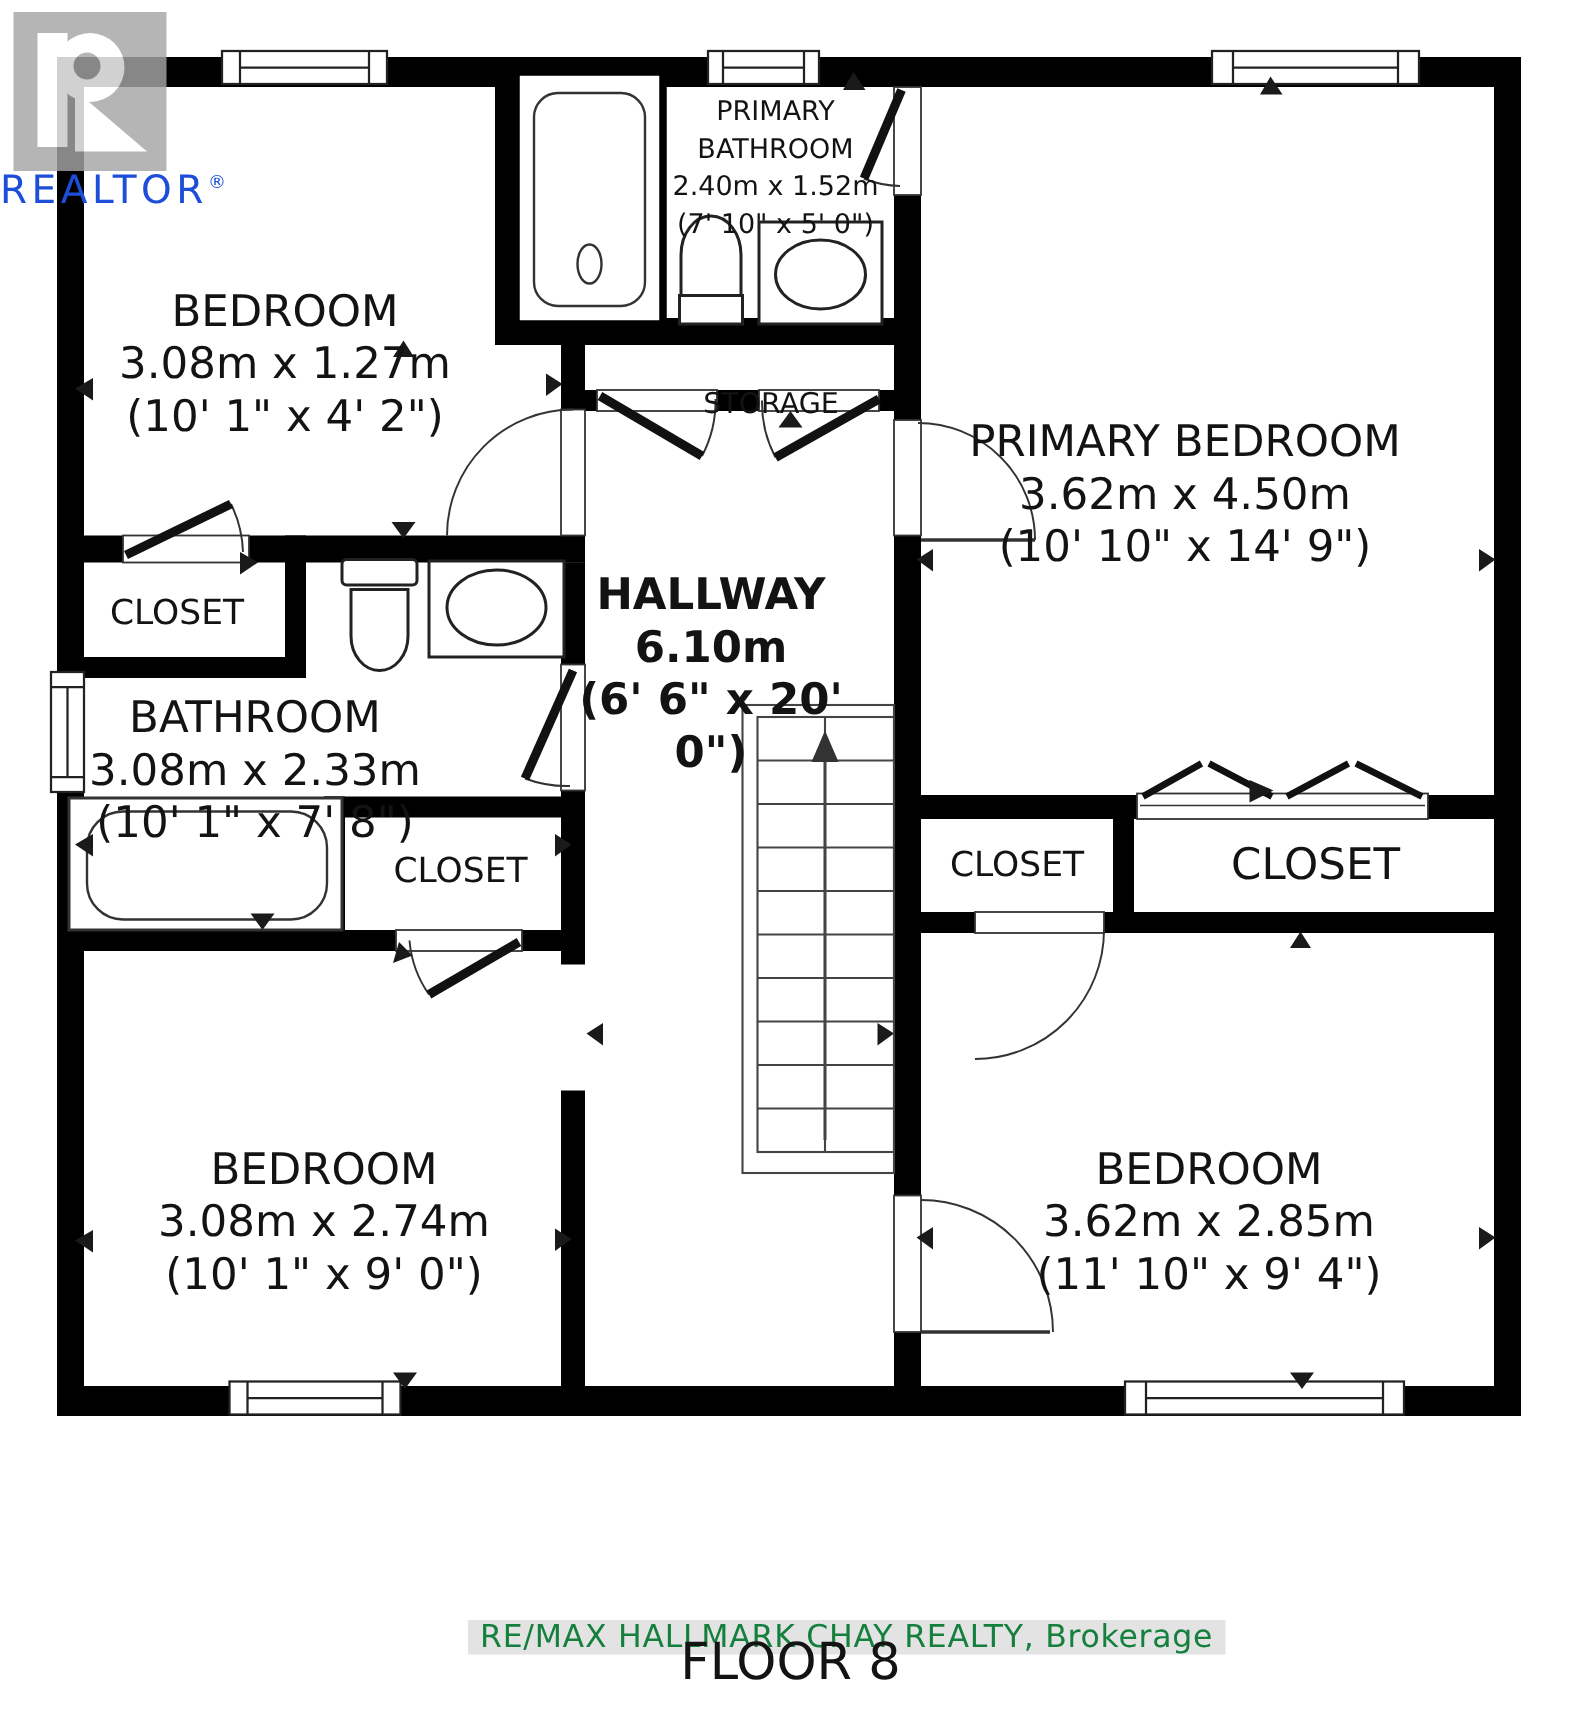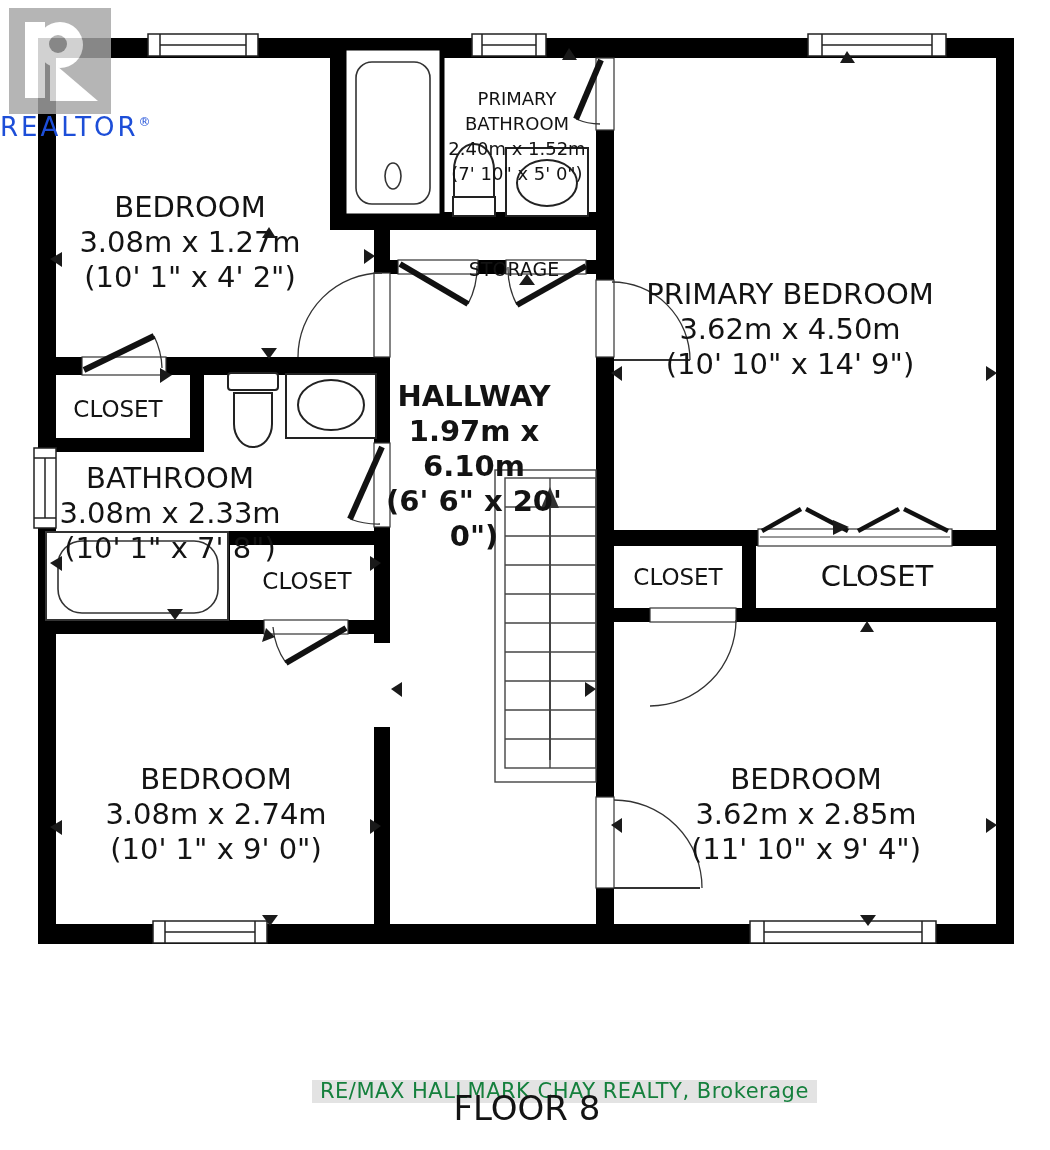--- a/index.html
+++ b/index.html
@@ -2,21 +2,21 @@
 <html><head>
 <meta charset="utf-8">
 <style>
   html,body{margin:0;padding:0;background:#fff;}
   .plan{position:relative;width:1050px;height:1150px;background:#ffffff;overflow:hidden;
         font-family:"DejaVu Sans","Liberation Sans",sans-serif;color:#111;}
   .plan svg{position:absolute;left:0;top:0;}
   .lbl{position:absolute;text-align:center;transform:translateX(-50%);white-space:nowrap;color:#131313;}
   .lbl .ln{display:block;}
   .room-lbl{font-size:29px;line-height:35px;}
-  .small-lbl{font-size:18px;line-height:25px;margin-top:24px;}
+  .small-lbl{font-size:18px;line-height:25px;}
   .storage-lbl{font-size:19px;line-height:24px;}
   .closet-sm{font-size:23px;line-height:26px;}
   .closet-lg{font-size:29px;line-height:32px;}
   .floor-title{font-size:34px;line-height:38px;z-index:30;}
   .wm-band{position:absolute;left:312px;top:1080px;height:23px;background:#e3e3e3;color:#15803d;
            font-size:21px;line-height:23px;white-space:nowrap;padding:0 8px;z-index:20;letter-spacing:0.5px;}
   .realtor-text{position:absolute;left:0px;top:112px;font-size:26px;letter-spacing:3px;color:#1d4ed8;z-index:25;}
   .realtor-text sup{font-size:12px;}
   .logo-svg{z-index:25;}
 </style>
@@ -249,21 +249,20 @@
   </div>
 
   <div class="lbl room-lbl" style="left:790px;top:277px;">
     <span class="ln">PRIMARY BEDROOM</span>
     <span class="ln">3.62m x 4.50m</span>
     <span class="ln">(10' 10" x 14' 9")</span>
   </div>
 
   <div class="lbl room-lbl" style="left:474px;top:379px;font-weight:bold;">
     <span class="ln">HALLWAY</span>
-    <span class="ln">1.97m x</span>
     <span class="ln">6.10m</span>
     <span class="ln">(6' 6" x 20'</span>
     <span class="ln">0")</span>
   </div>
 
   <div class="lbl closet-sm" style="left:118px;top:396px;">
     <span class="ln">CLOSET</span>
   </div>
 
   <div class="lbl room-lbl" style="left:170px;top:461px;">

